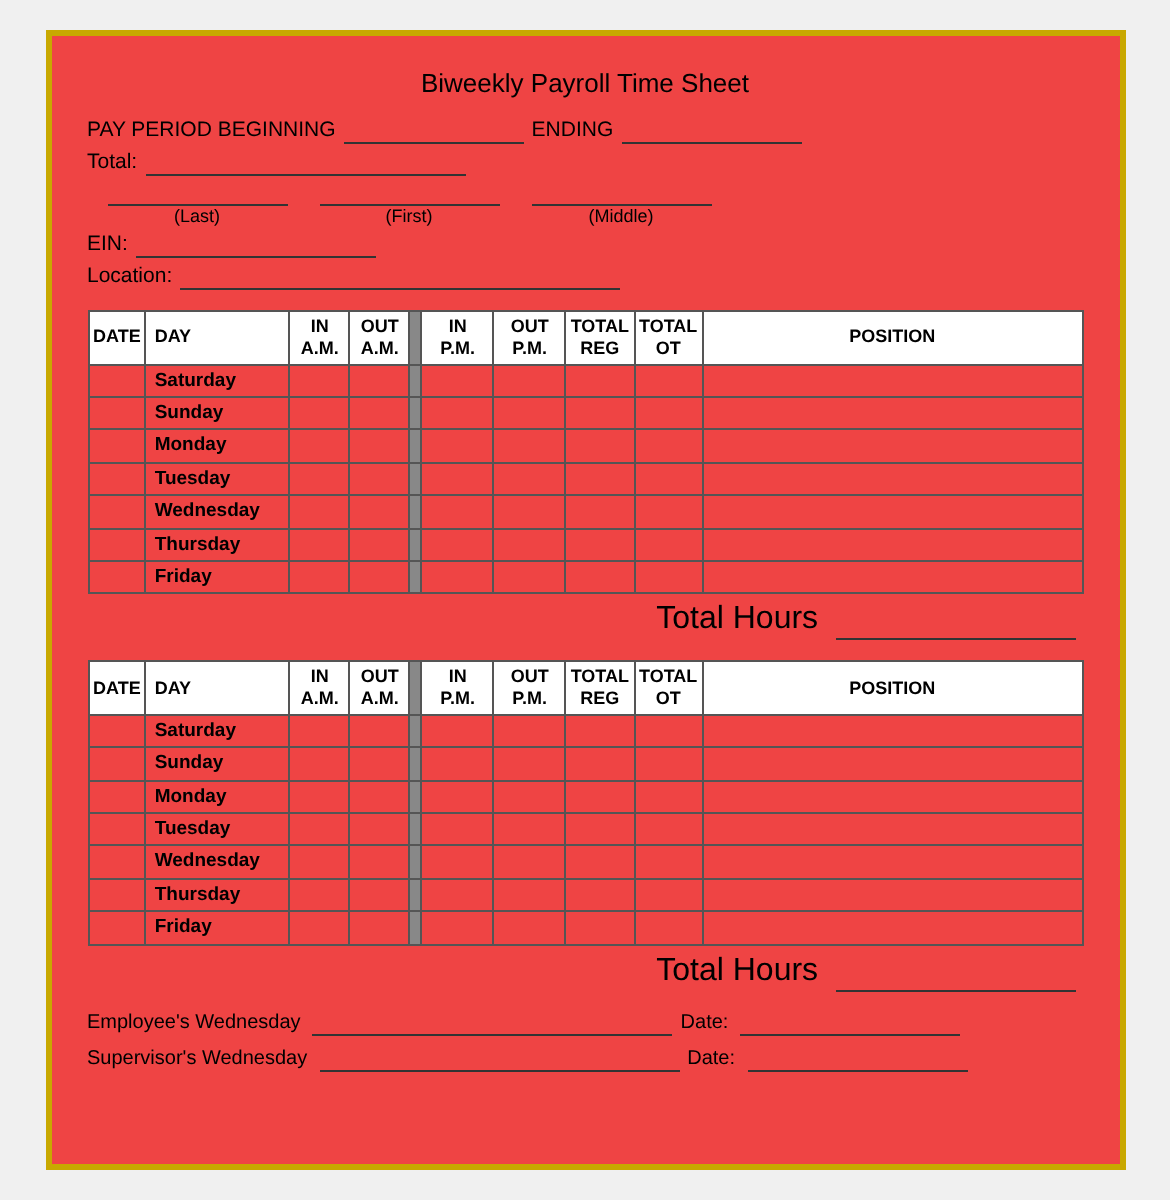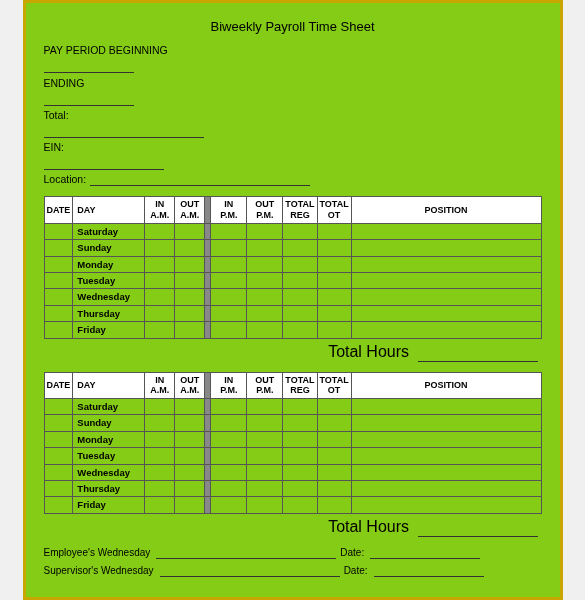--- a/index.html
+++ b/index.html
@@ -7,21 +7,21 @@
       font-family: Arial, sans-serif;
       font-size: 11px;
       background: #f0f0f0;
       display: flex;
       justify-content: center;
       align-items: center;
       min-height: 600px;
       width: 585px;
     }
     .page {
-      background: #84cc16;
+      background: #ef4444;
       width: 540px;
       min-height: 570px;
       border: 3px solid #c8a800;
       padding: 16px 18px 14px 18px;
       position: relative;
     }
     .title {
       text-align: center;
       font-size: 13px;
       font-weight: normal;
@@ -30,21 +30,20 @@
     .header-section {
       font-size: 10.5px;
       margin-bottom: 4px;
     }
     .header-line {
       display: flex;
       align-items: baseline;
       gap: 4px;
       margin-bottom: 3px;
       flex-wrap: wrap;
-      flex-direction: column;
     }
     .underline-field {
       display: inline-block;
       border-bottom: 1px solid #333;
       min-width: 90px;
     }
     .underline-field-long {
       display: inline-block;
       border-bottom: 1px solid #333;
       min-width: 160px;
@@ -157,20 +156,34 @@
     <div class="header-line">
       <span>PAY PERIOD BEGINNING</span>
       <span class="underline-field">&nbsp;&nbsp;&nbsp;&nbsp;&nbsp;&nbsp;&nbsp;&nbsp;</span>
       <span>ENDING</span>
       <span class="underline-field">&nbsp;&nbsp;&nbsp;&nbsp;&nbsp;&nbsp;&nbsp;&nbsp;</span>
     </div>
     <div class="header-line">
       <span>Total:</span>
       <span class="underline-field-long">&nbsp;</span>
     </div>
+    <div class="name-fields">
+      <div class="name-field-wrap">
+        <div class="name-field-line"></div>
+        <div class="name-field-label">(Last)</div>
+      </div>
+      <div class="name-field-wrap">
+        <div class="name-field-line"></div>
+        <div class="name-field-label">(First)</div>
+      </div>
+      <div class="name-field-wrap">
+        <div class="name-field-line"></div>
+        <div class="name-field-label">(Middle)</div>
+      </div>
+    </div>
     <div class="header-line">
       <span>EIN:</span>
       <span class="underline-field-med">&nbsp;</span>
     </div>
     <div class="location-line">
       <span>Location:</span>
       <span style="display:inline-block;border-bottom:1px solid #333;min-width:220px;">&nbsp;</span>
     </div>
   </div>
 

